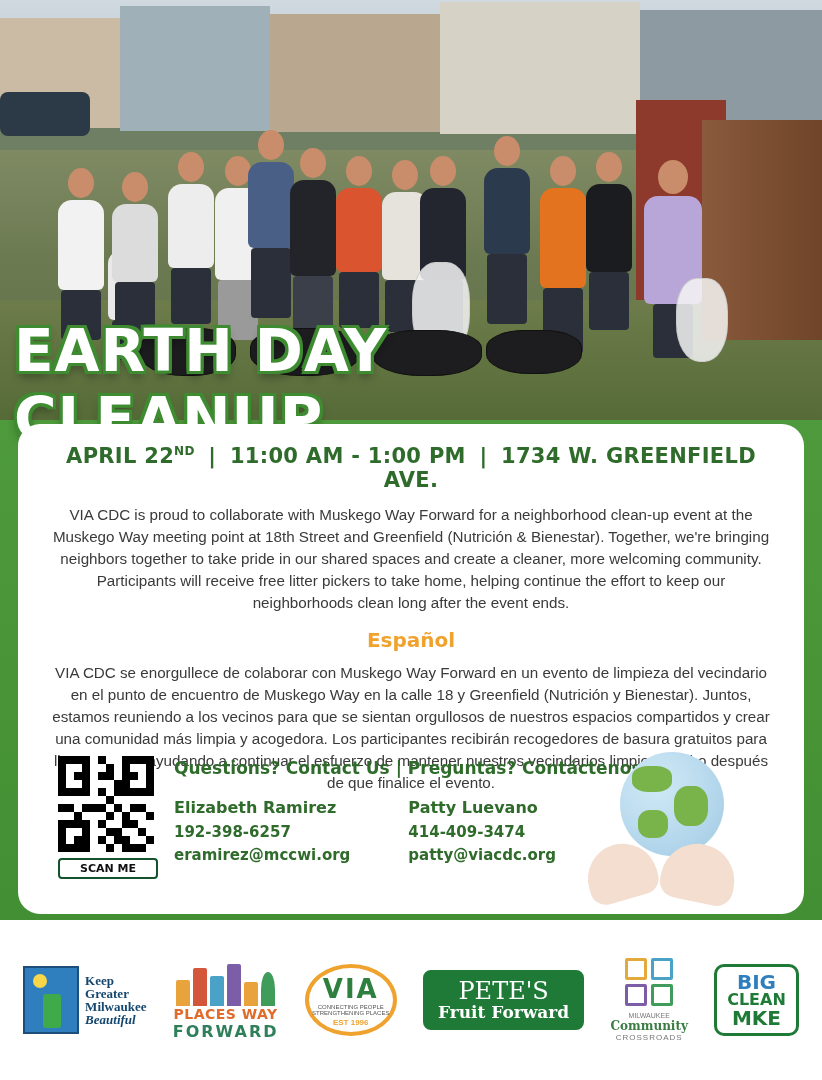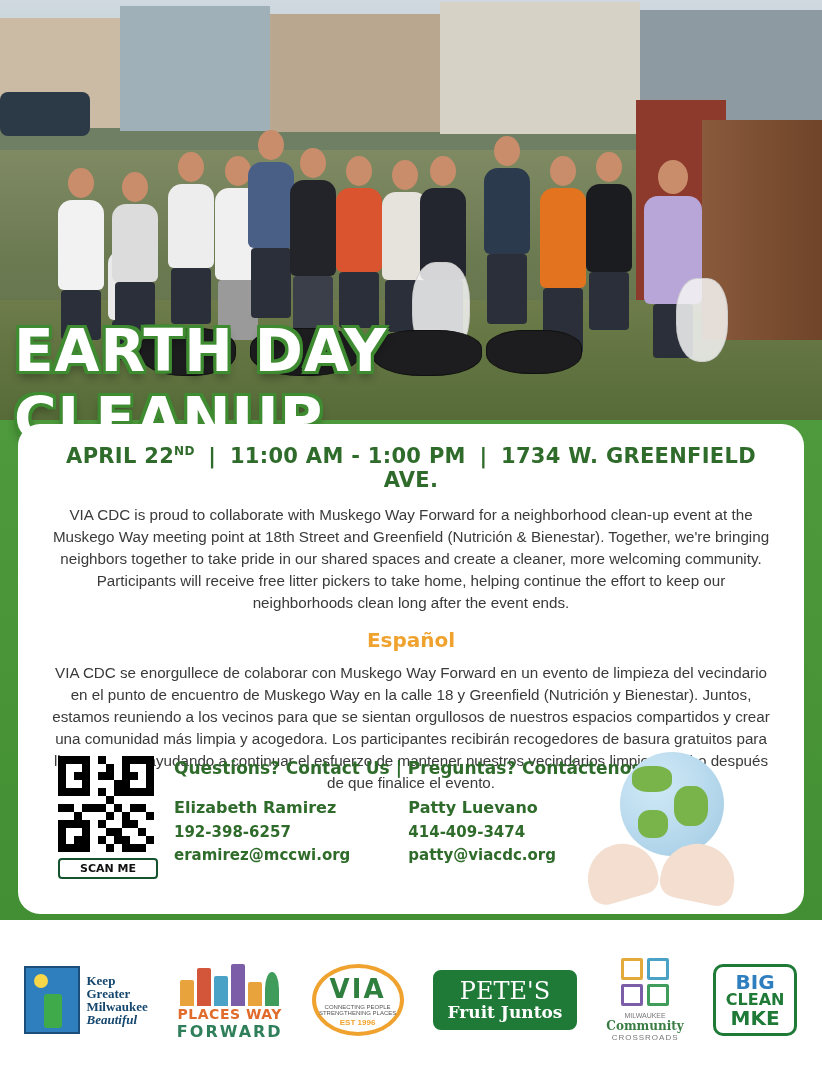--- a/index.html
+++ b/index.html
@@ -568,21 +568,21 @@
       <div class="ring">
         <div class="v">VIA</div>
         <div class="sub">CONNECTING PEOPLE   STRENGTHENING PLACES</div>
         <div class="est">EST 1996</div>
       </div>
     </div>
 
     <div class="logo logo-petes">
       <div class="box">
         <div class="p1">PETE'S</div>
-        <div class="p2">Fruit Juntos</div>
+        <div class="p2">Fruit Forward</div>
       </div>
     </div>
 
     <div class="logo logo-mcc">
       <div class="mark">
         <span style="border-color:#e3a93a;"></span>
         <span style="border-color:#4aa3c7;"></span>
         <span style="border-color:#7b5ea7;"></span>
         <span style="border-color:#3f9c5a;"></span>
       </div>

